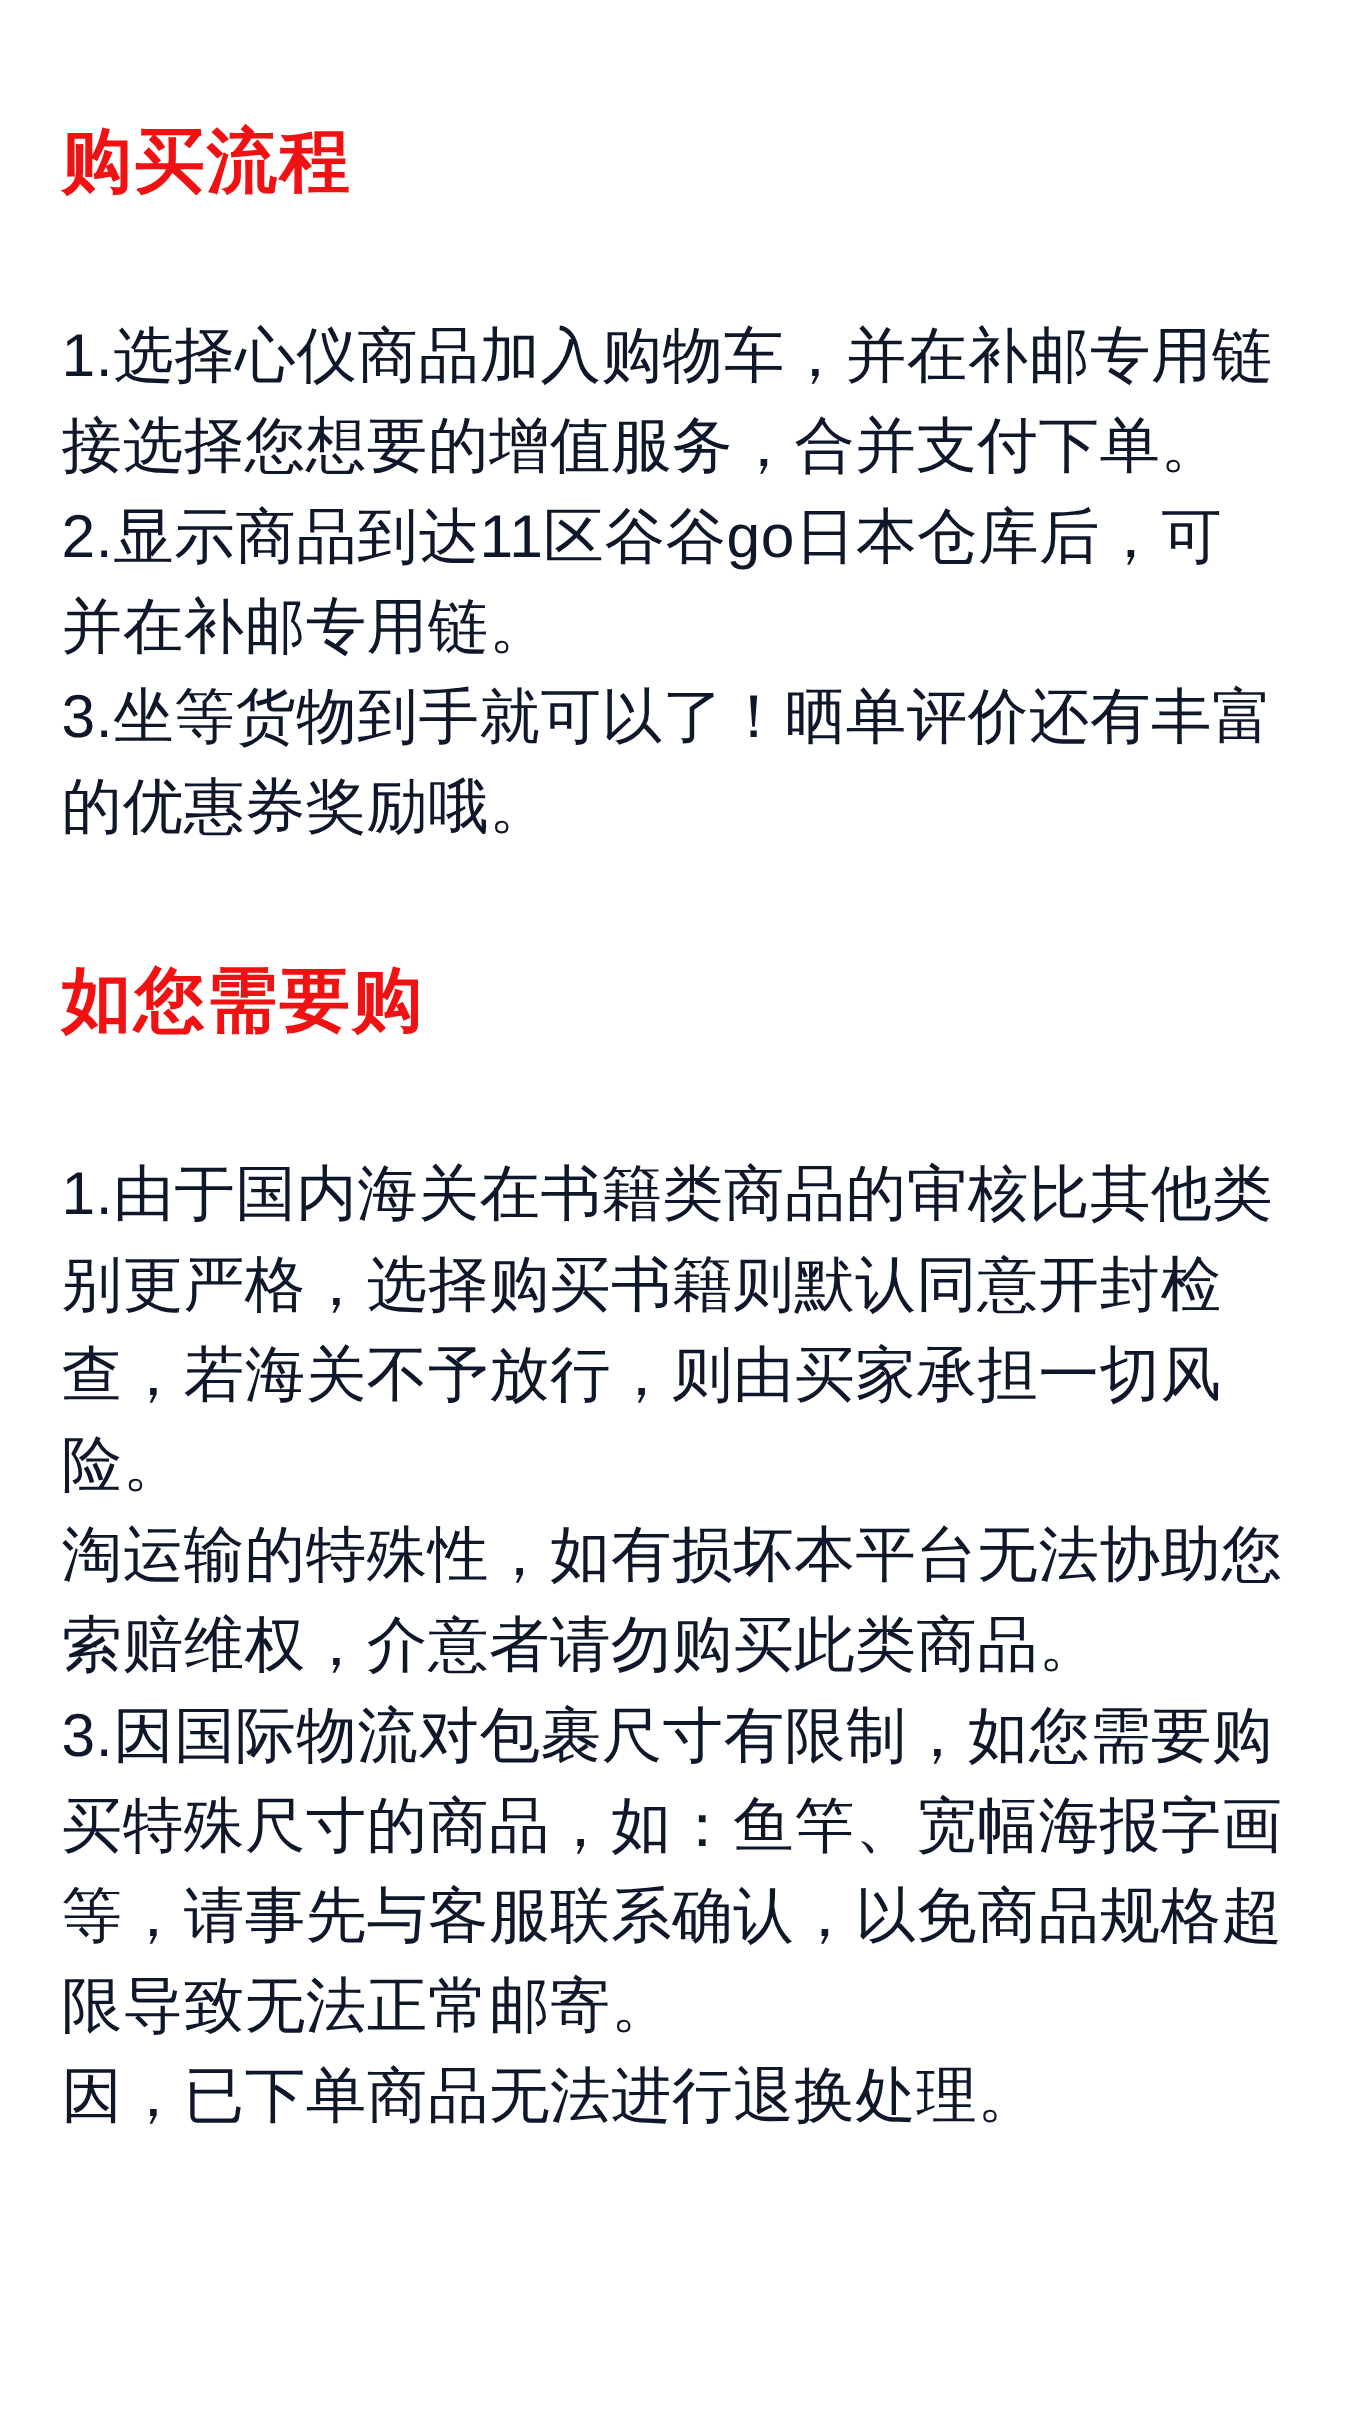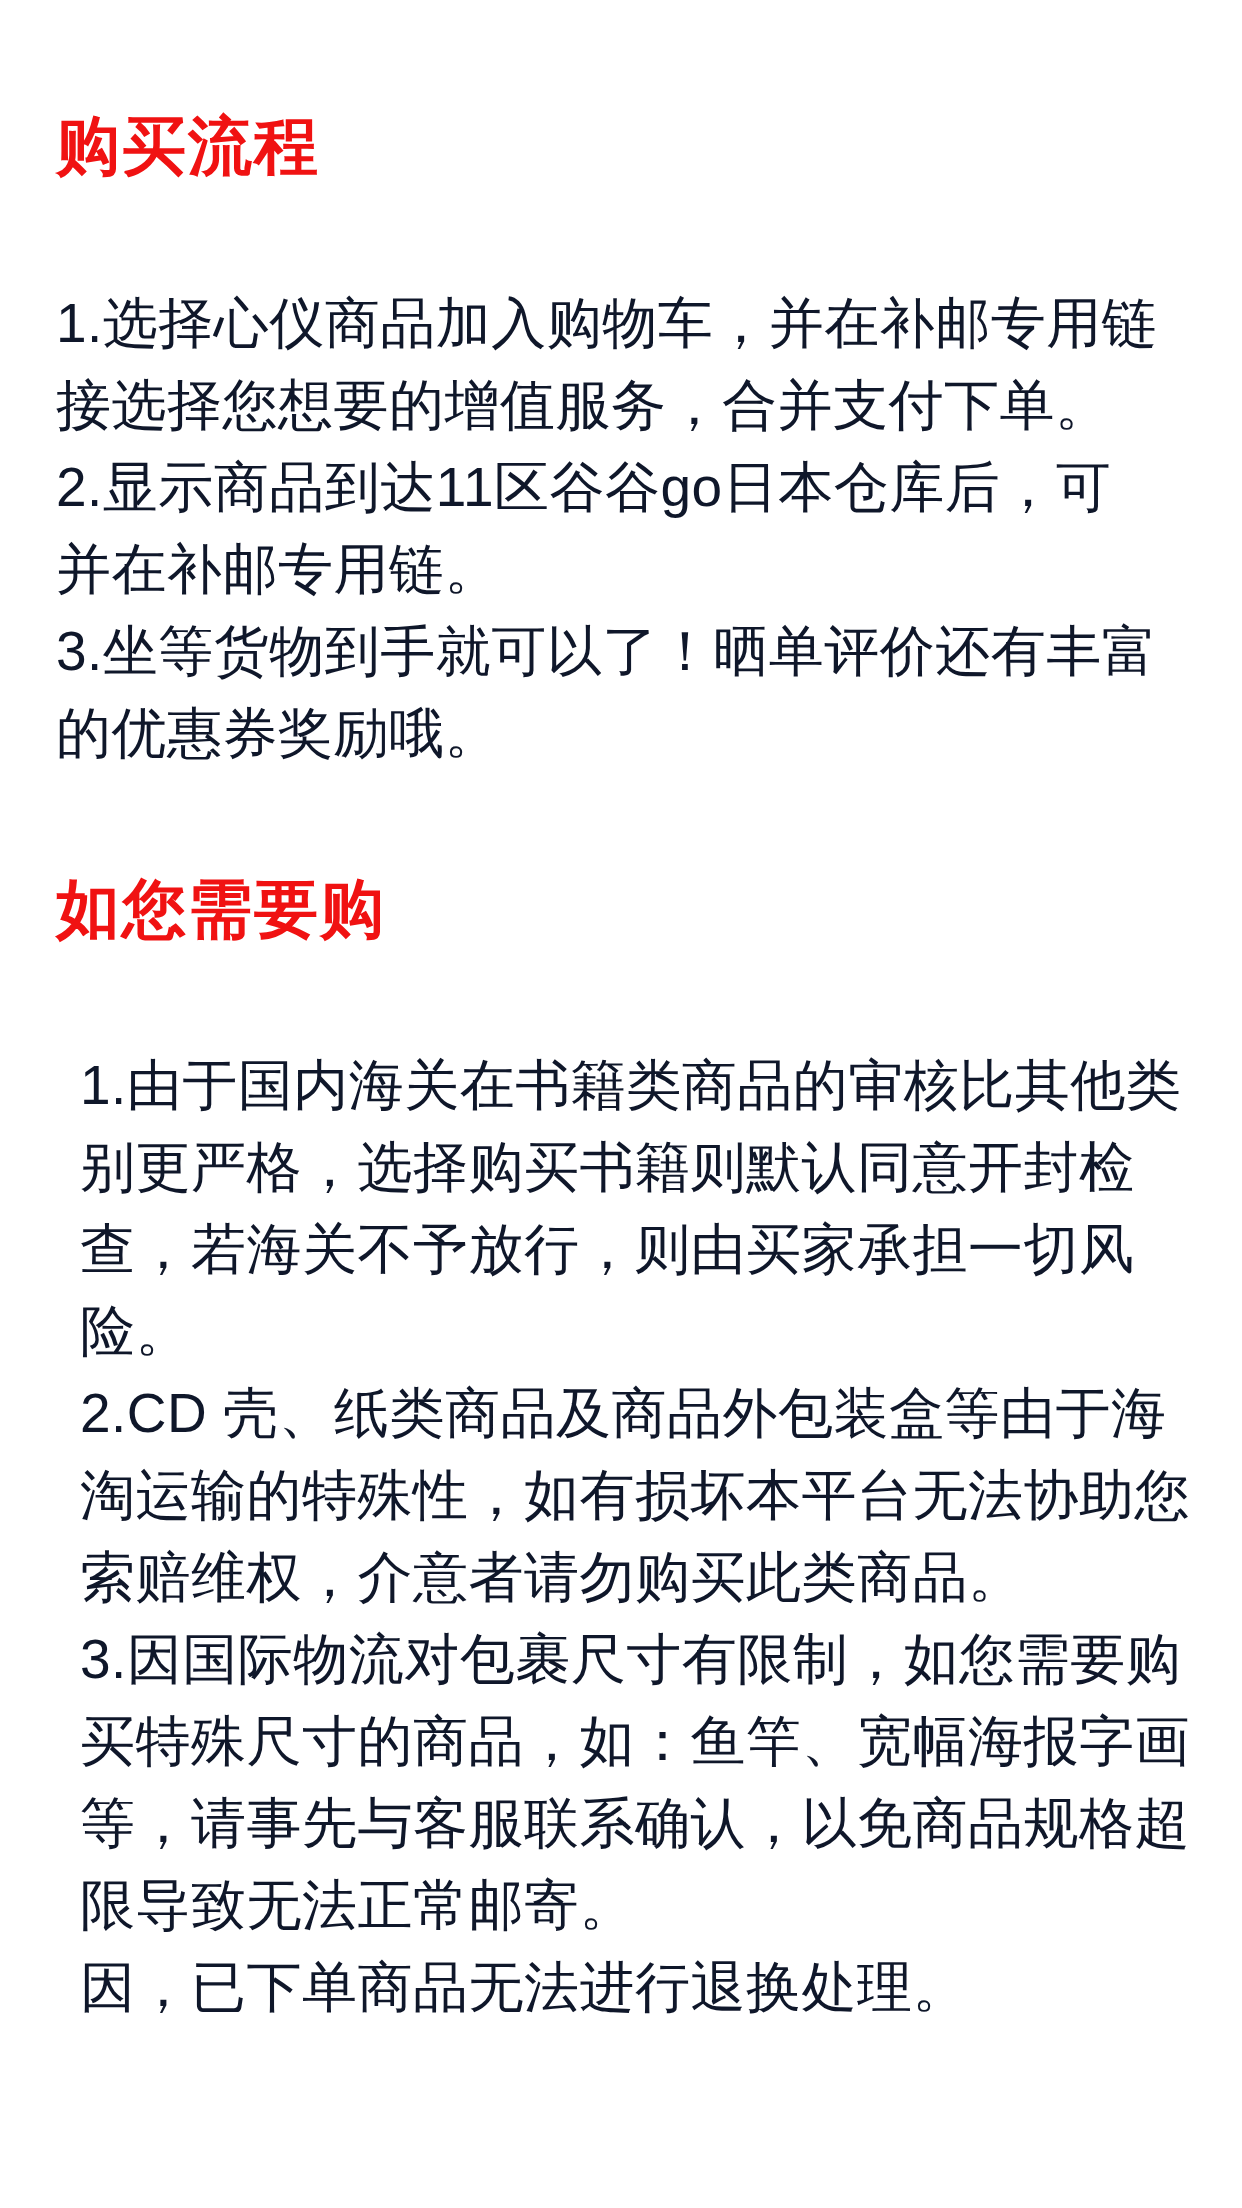--- a/index.html
+++ b/index.html
@@ -26,21 +26,21 @@
     line-height: 72px;
     font-weight: 800;
     color: #f01212;
     letter-spacing: 2px;
   }
   #heading-1 { margin-top: 110px; }
   #heading-2 { margin-top: 99px; }
   .text-block {
     margin-top: 100px;
   }
-  #block-2 { margin-top: 99px; margin-left: 24px; }
+  #block-2 { margin-top: 99px; }
   .line {
     font-size: 55px;
     line-height: 82px;
     height: 82px;
     white-space: nowrap;
     color: #0f172a;
     letter-spacing: 0.5px;
   }
 </style>
 </head>
@@ -59,21 +59,20 @@
     <div class="line">的优惠券奖励哦。</div>
   </div>
 
   <h2 class="section-heading" id="heading-2">如您需要购</h2>
 
   <div class="text-block" id="block-2">
     <div class="line">1.由于国内海关在书籍类商品的审核比其他类</div>
     <div class="line">别更严格，选择购买书籍则默认同意开封检</div>
     <div class="line">查，若海关不予放行，则由买家承担一切风</div>
     <div class="line">险。</div>
-    <div class="line">2.CD 壳、纸类商品及商品外包装盒等由于海</div>
     <div class="line">淘运输的特殊性，如有损坏本平台无法协助您</div>
     <div class="line">索赔维权，介意者请勿购买此类商品。</div>
     <div class="line">3.因国际物流对包裹尺寸有限制，如您需要购</div>
     <div class="line">买特殊尺寸的商品，如：鱼竿、宽幅海报字画</div>
     <div class="line">等，请事先与客服联系确认，以免商品规格超</div>
     <div class="line">限导致无法正常邮寄。</div>
     <div class="line">因，已下单商品无法进行退换处理。</div>
   </div>
 
 </div>

